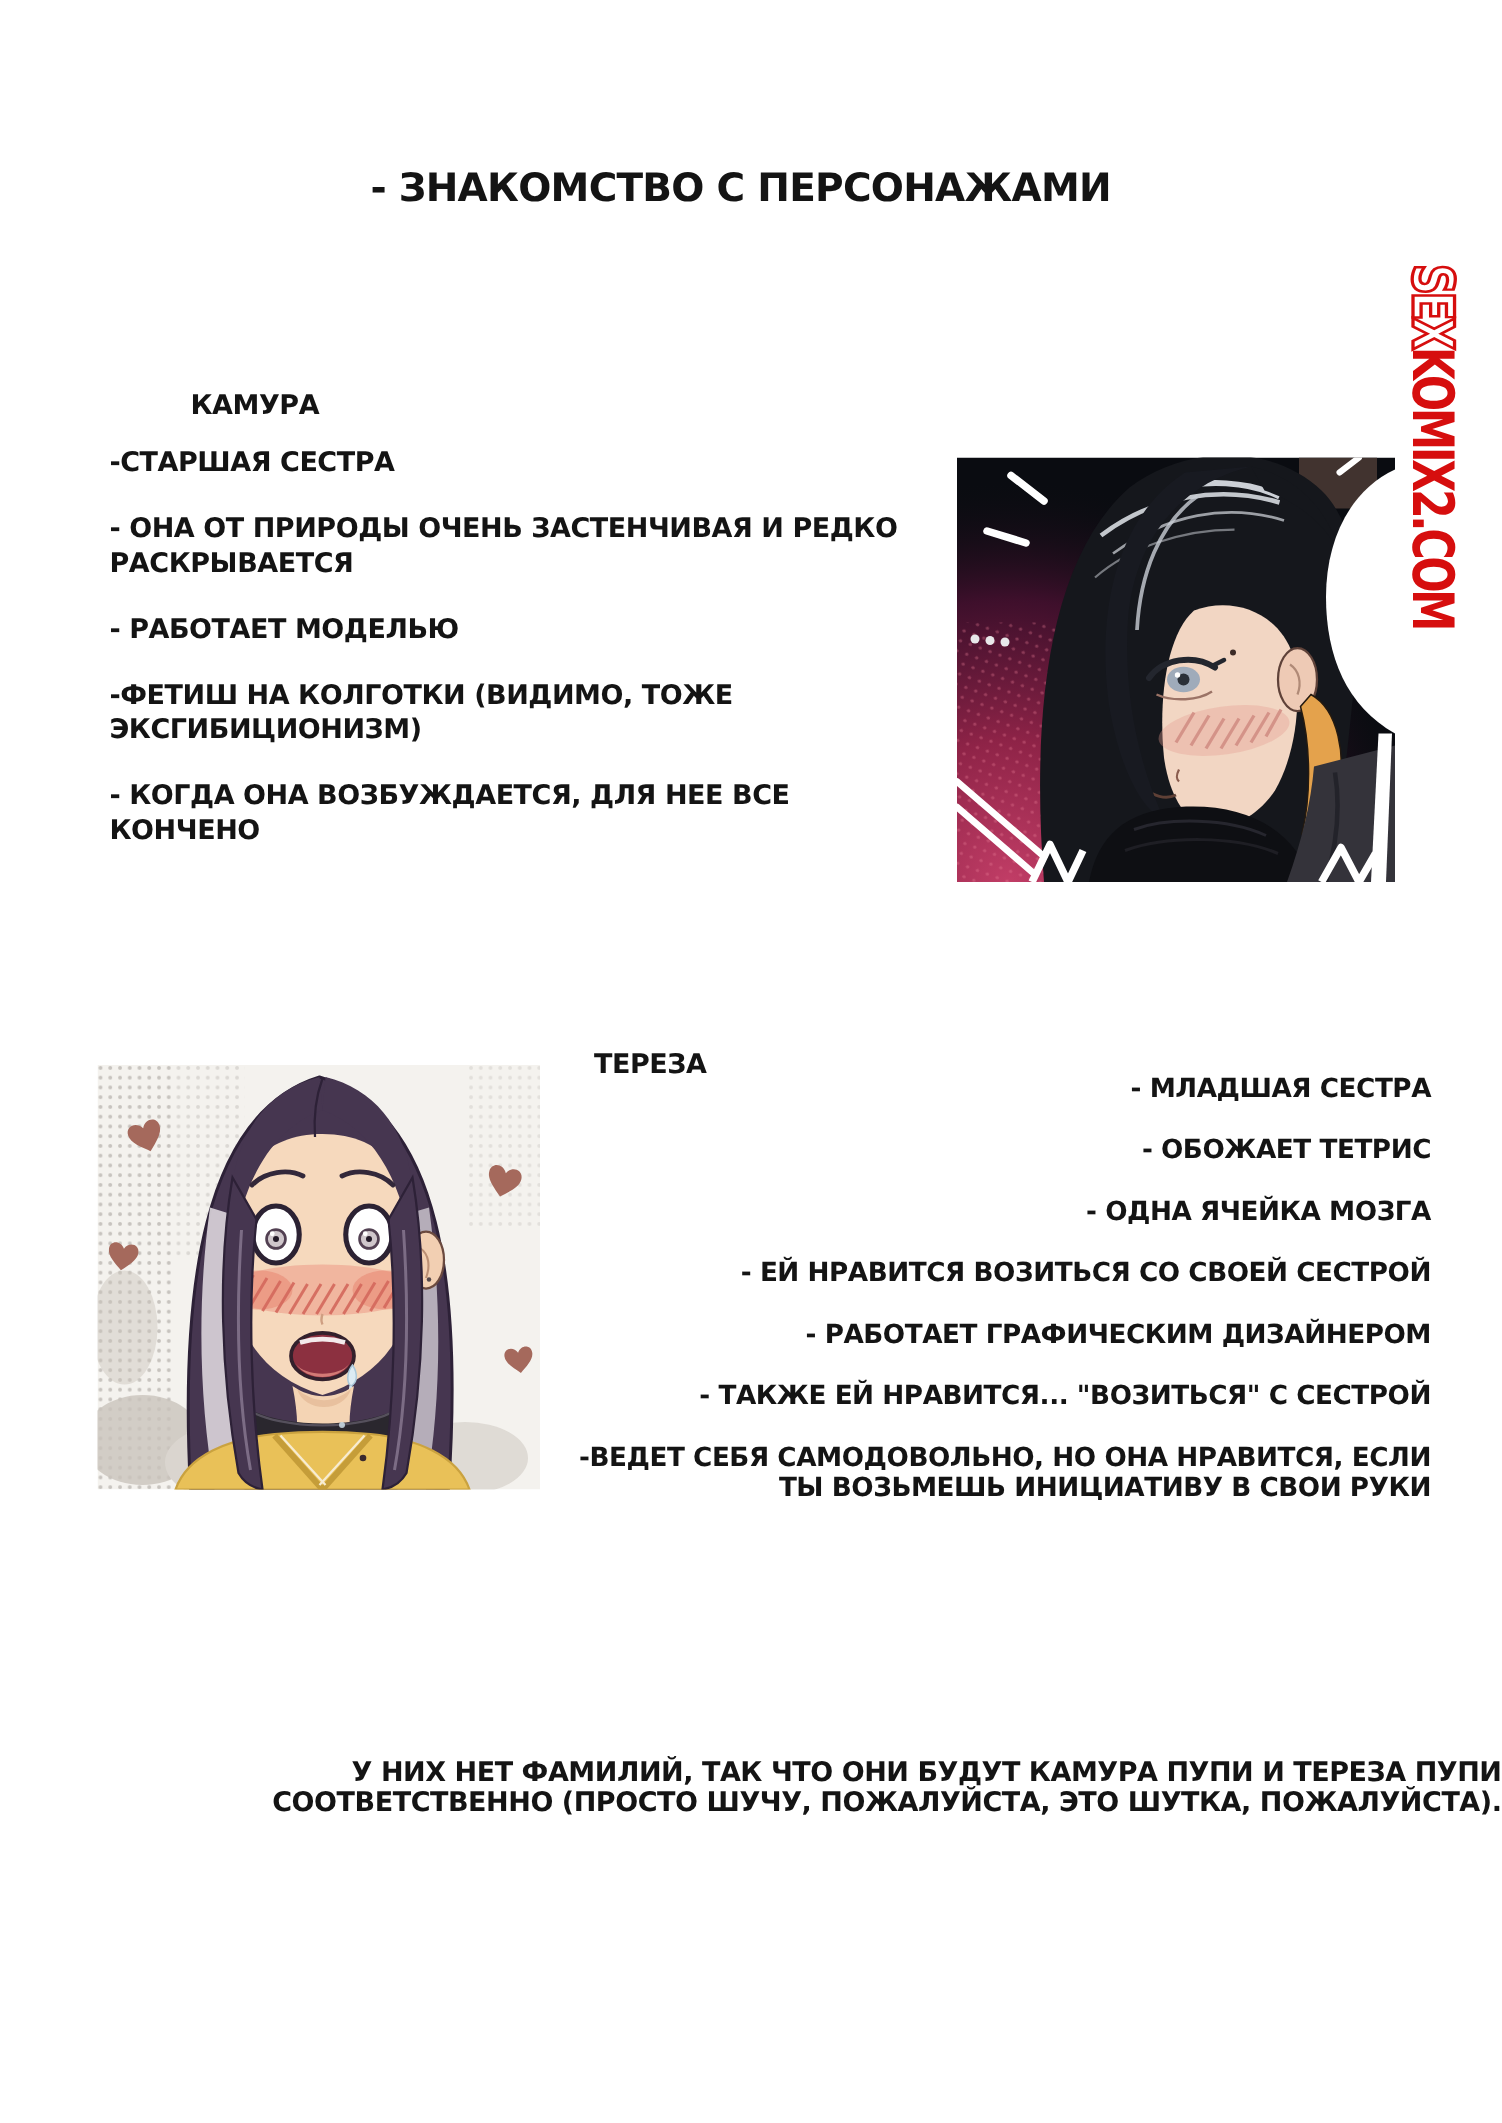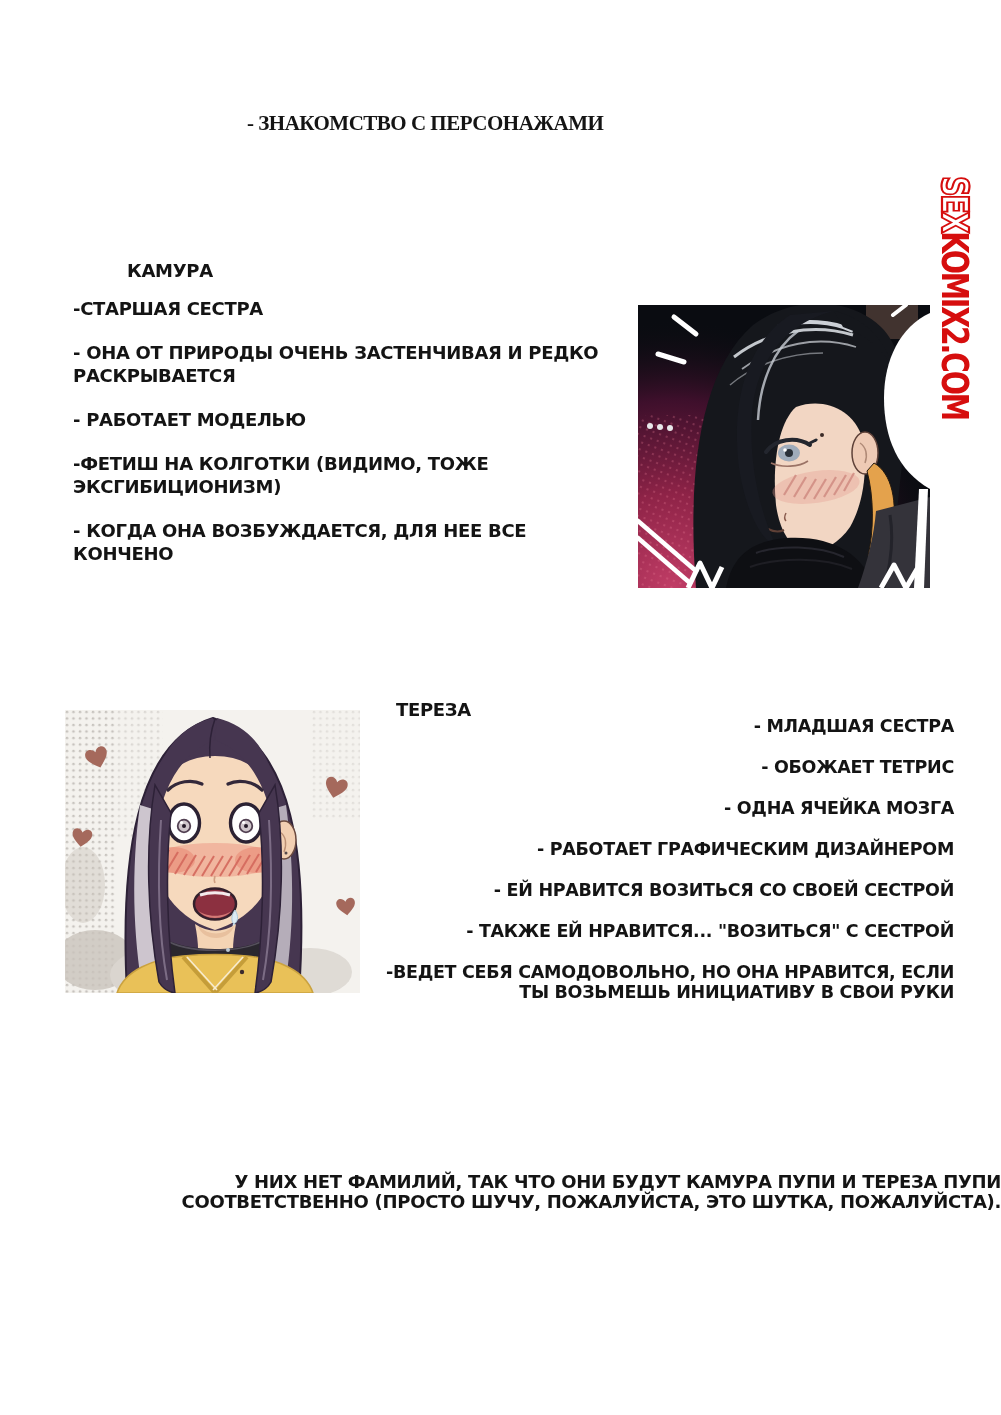--- a/index.html
+++ b/index.html
@@ -9,21 +9,21 @@
     font-family:"DejaVu Sans","Liberation Sans",sans-serif;
     font-weight:bold;
     color:#141414;
     position:relative;
     overflow:hidden;
   }
   .page { position:absolute; inset:0; width:1001px; height:1415px; }
 
   .title {
     position:absolute; left:247px; top:111px;
-    font-size:21px; letter-spacing:-0.5px; white-space:nowrap;font-family:Liberation Serif, serif;
+    font-size:26px; letter-spacing:-0.5px; white-space:nowrap;
   }
 
   
   .watermark {
     position:absolute; left:936px; top:176px;
     writing-mode:vertical-rl; text-orientation:sideways;
     font-size:38px; letter-spacing:-3px; line-height:1;
     transform:scale(1,0.75); transform-origin:top center;
     white-space:nowrap; user-select:none;
   }
@@ -155,22 +155,22 @@
         <circle cx="22" cy="122" r="3"></circle>
         <circle cx="32" cy="123" r="3"></circle>
     </g>
   </svg>
 
   <div class="char-heading heading-tereza">ТЕРЕЗА</div>
   <div class="traits traits-tereza">
       <div class="trait">- МЛАДШАЯ СЕСТРА</div>
       <div class="trait">- ОБОЖАЕТ ТЕТРИС</div>
       <div class="trait">- ОДНА ЯЧЕЙКА МОЗГА</div>
+      <div class="trait">- ЕЙ НРАВИТСЯ ВОЗИТЬСЯ СО СВОЕЙ СЕСТРОЙ</div>
       <div class="trait">- РАБОТАЕТ ГРАФИЧЕСКИМ ДИЗАЙНЕРОМ</div>
-      <div class="trait">- ЕЙ НРАВИТСЯ ВОЗИТЬСЯ СО СВОЕЙ СЕСТРОЙ</div>
       <div class="trait">- ТАКЖЕ ЕЙ НРАВИТСЯ... "ВОЗИТЬСЯ" С СЕСТРОЙ</div>
       <div class="trait">-ВЕДЕТ СЕБЯ САМОДОВОЛЬНО, НО ОНА НРАВИТСЯ, ЕСЛИ
 ТЫ ВОЗЬМЕШЬ ИНИЦИАТИВУ В СВОИ РУКИ</div>
     </div>
 
   <svg class="portrait portrait-tereza" viewBox="0 0 295 283" xmlns="http://www.w3.org/2000/svg" aria-hidden="true">
     <defs>
       <pattern id="tdots" width="6.5" height="6.5" patternUnits="userSpaceOnUse">
         <circle cx="2" cy="2" r="1.3" fill="#c7c3be"></circle>
       </pattern>

